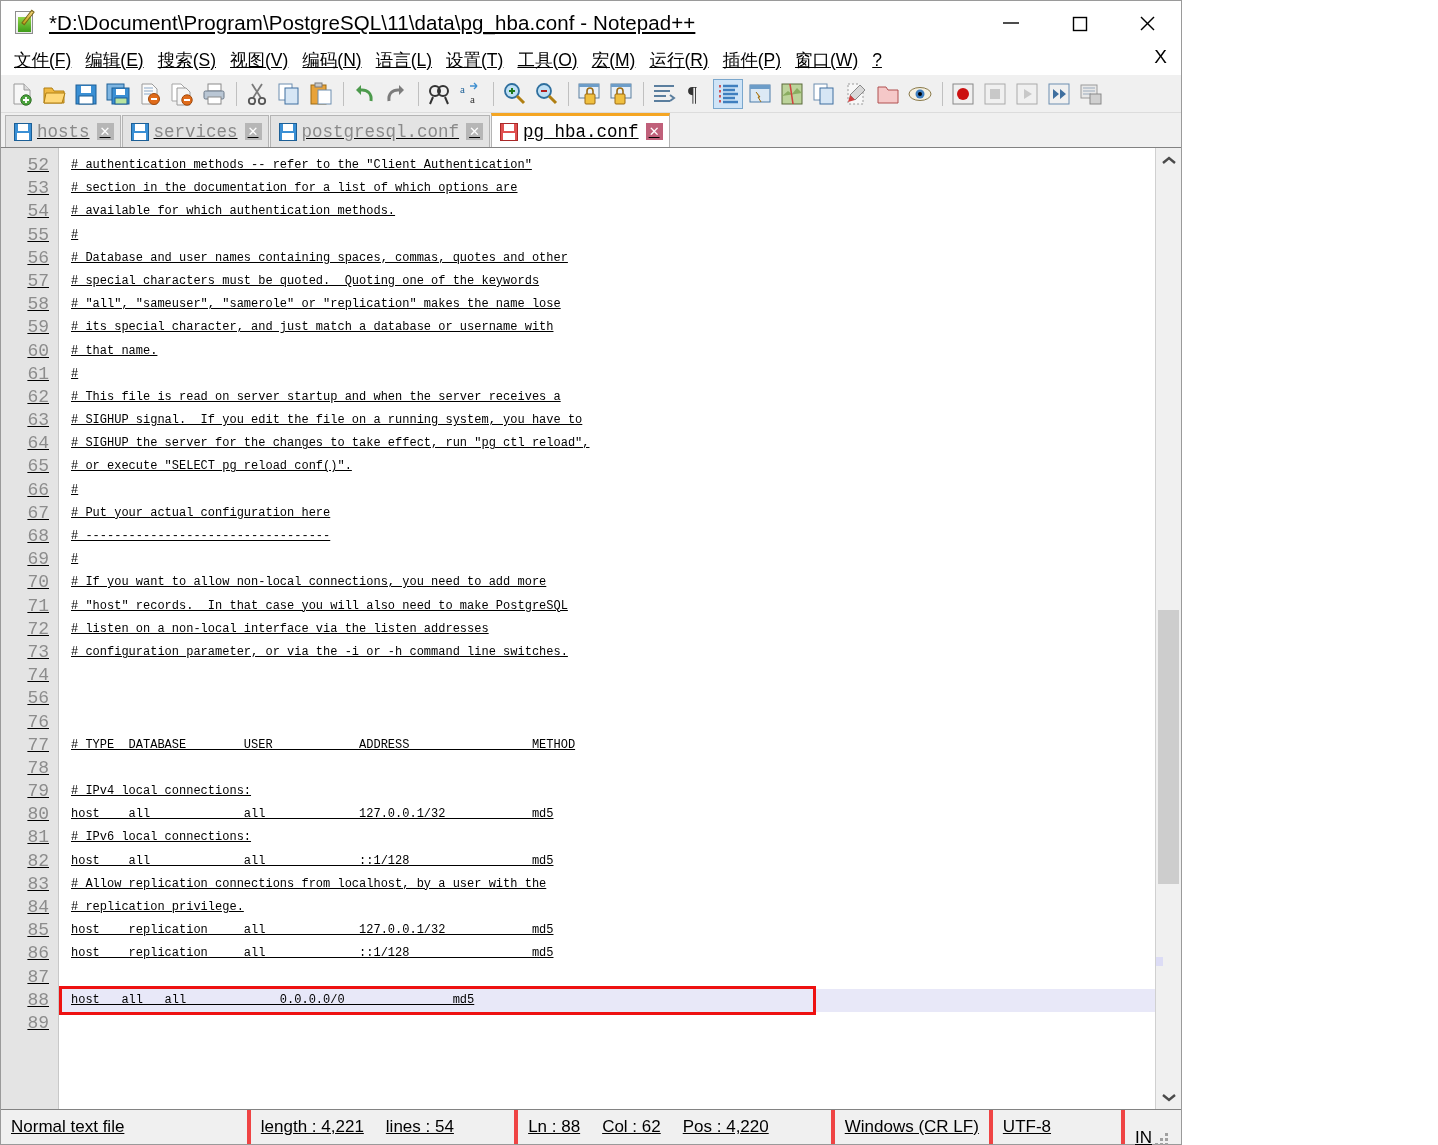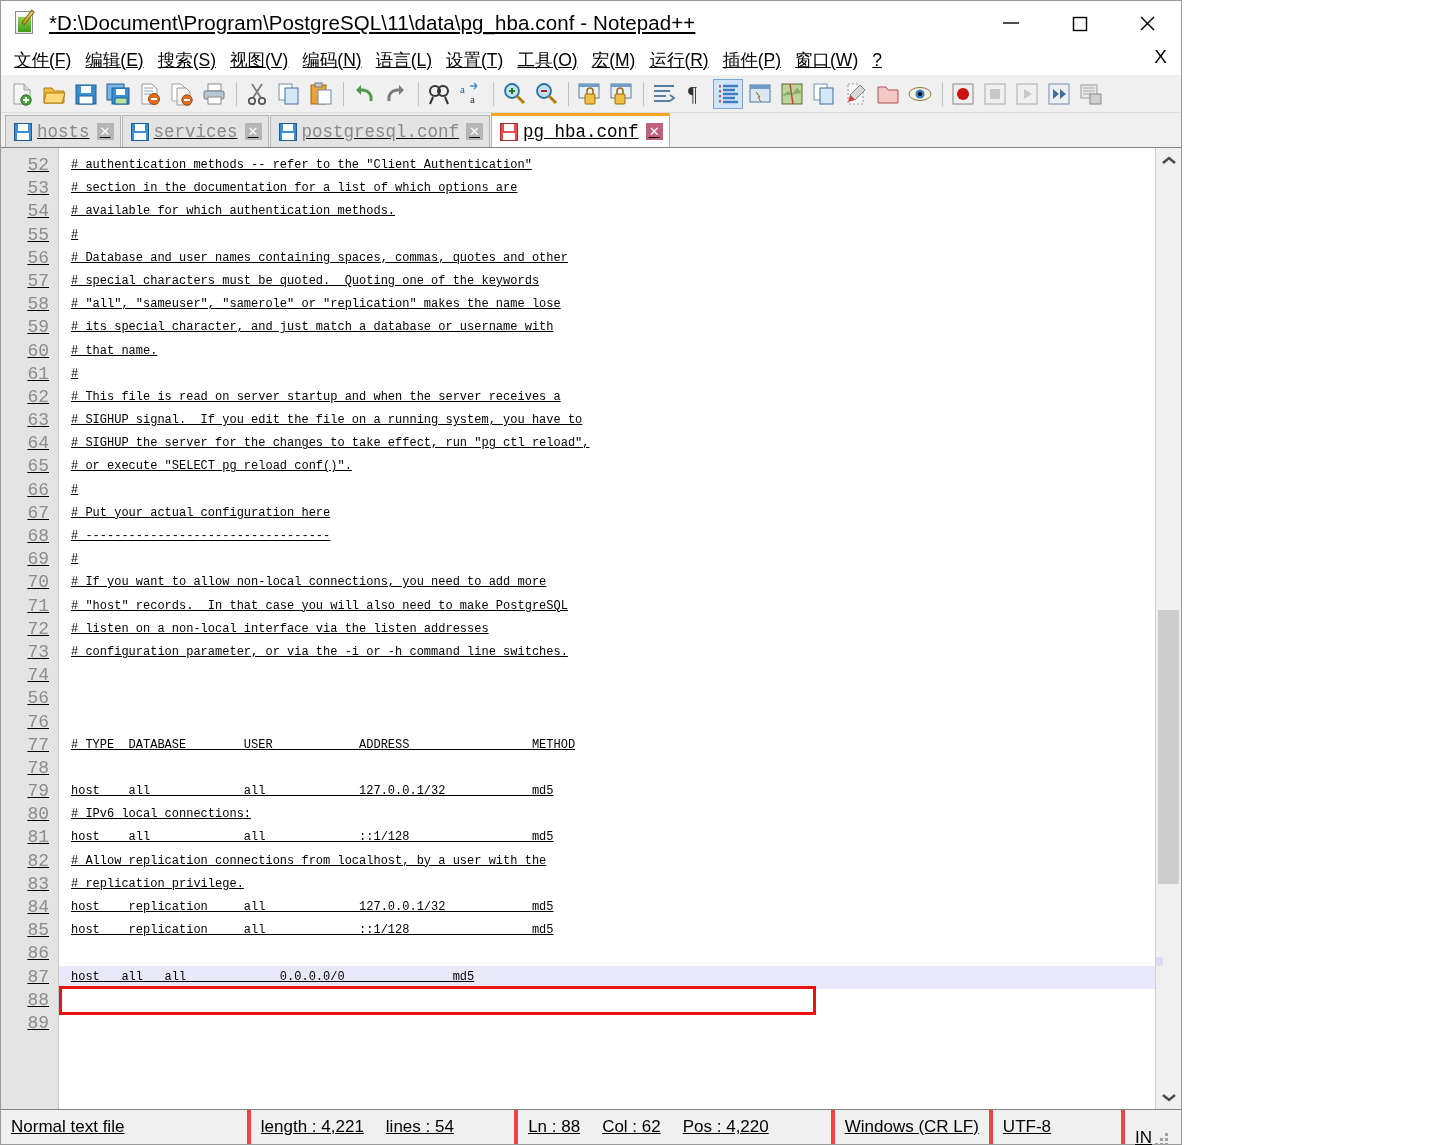--- a/index.html
+++ b/index.html
@@ -662,20 +662,21 @@
           <div class="row">#</div>
           <div class="row"># If you want to allow non-local connections, you need to add more</div>
           <div class="row"># "host" records.  In that case you will also need to make PostgreSQL</div>
           <div class="row"># listen on a non-local interface via the listen_addresses</div>
           <div class="row"># configuration parameter, or via the -i or -h command line switches.</div>
           <div class="row"></div>
           <div class="row"></div>
           <div class="row"></div>
           <div class="row"># TYPE  DATABASE        USER            ADDRESS                 METHOD</div>
           <div class="row"></div>
+          <div class="row"># IPv4 local connections:</div>
           <div class="row">host    all             all             127.0.0.1/32            md5</div>
           <div class="row"># IPv6 local connections:</div>
           <div class="row">host    all             all             ::1/128                 md5</div>
           <div class="row"># Allow replication connections from localhost, by a user with the</div>
           <div class="row"># replication privilege.</div>
           <div class="row">host    replication     all             127.0.0.1/32            md5</div>
           <div class="row">host    replication     all             ::1/128                 md5</div>
           <div class="row"></div>
           <div class="row current">host   all   all             0.0.0.0/0               md5</div>
           <div class="row"></div>

